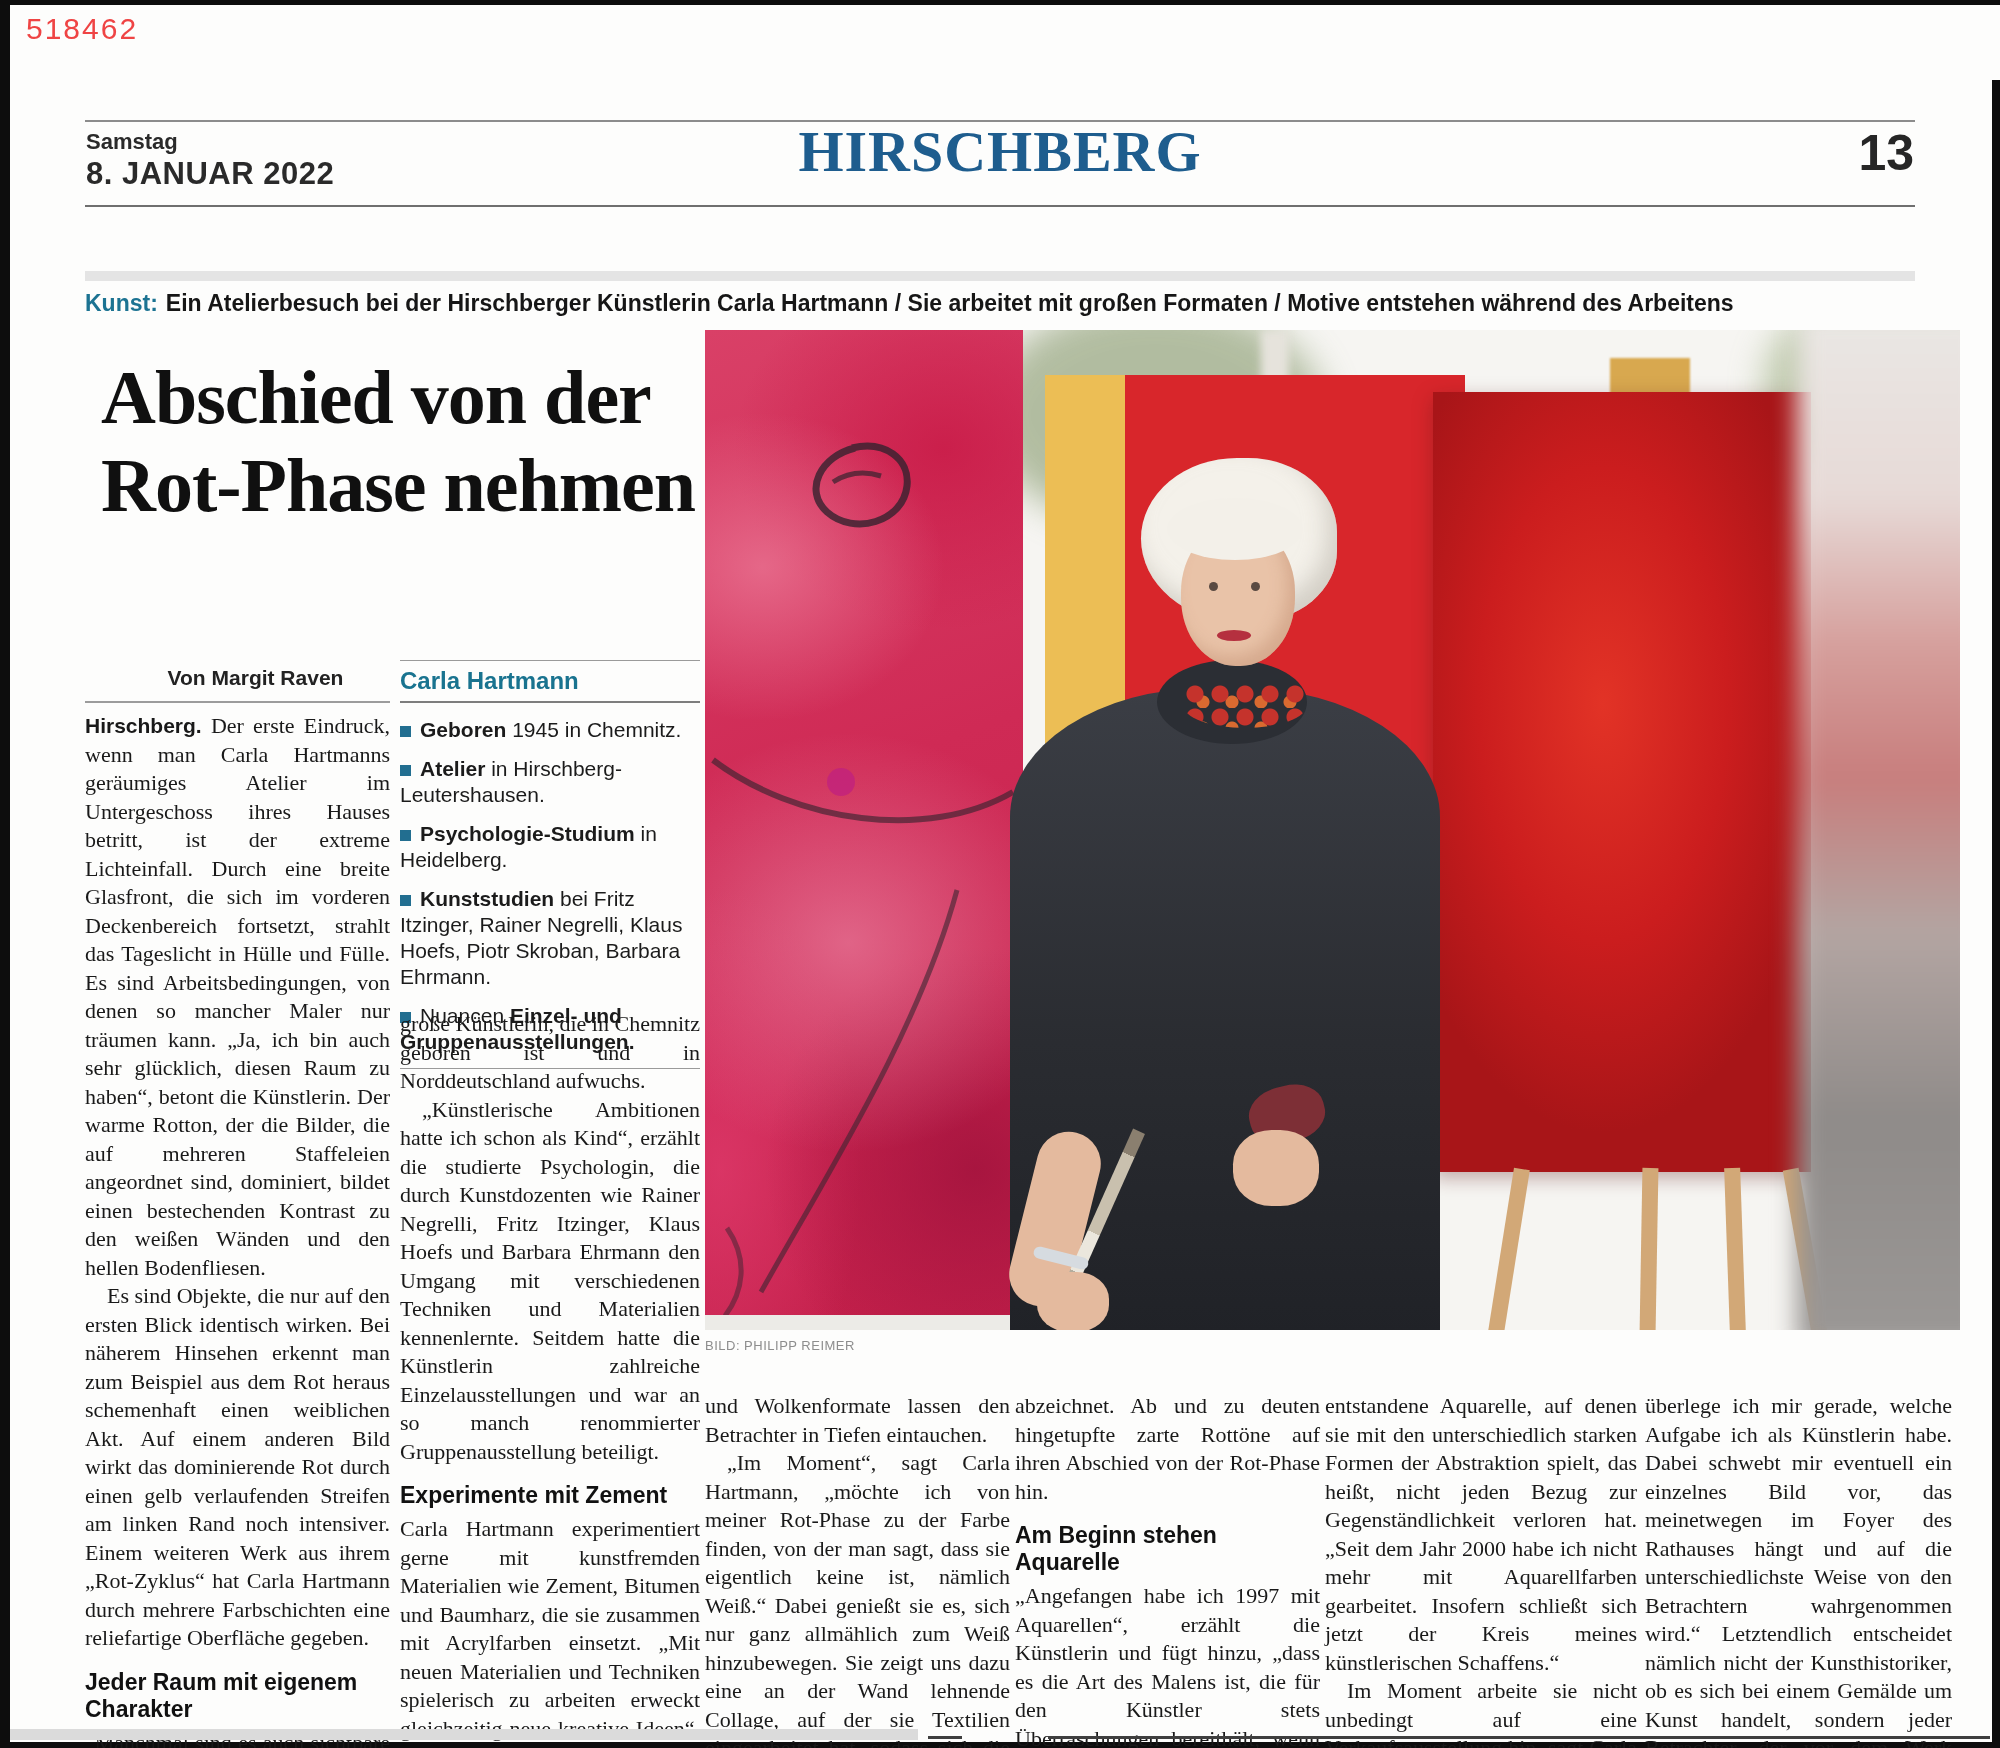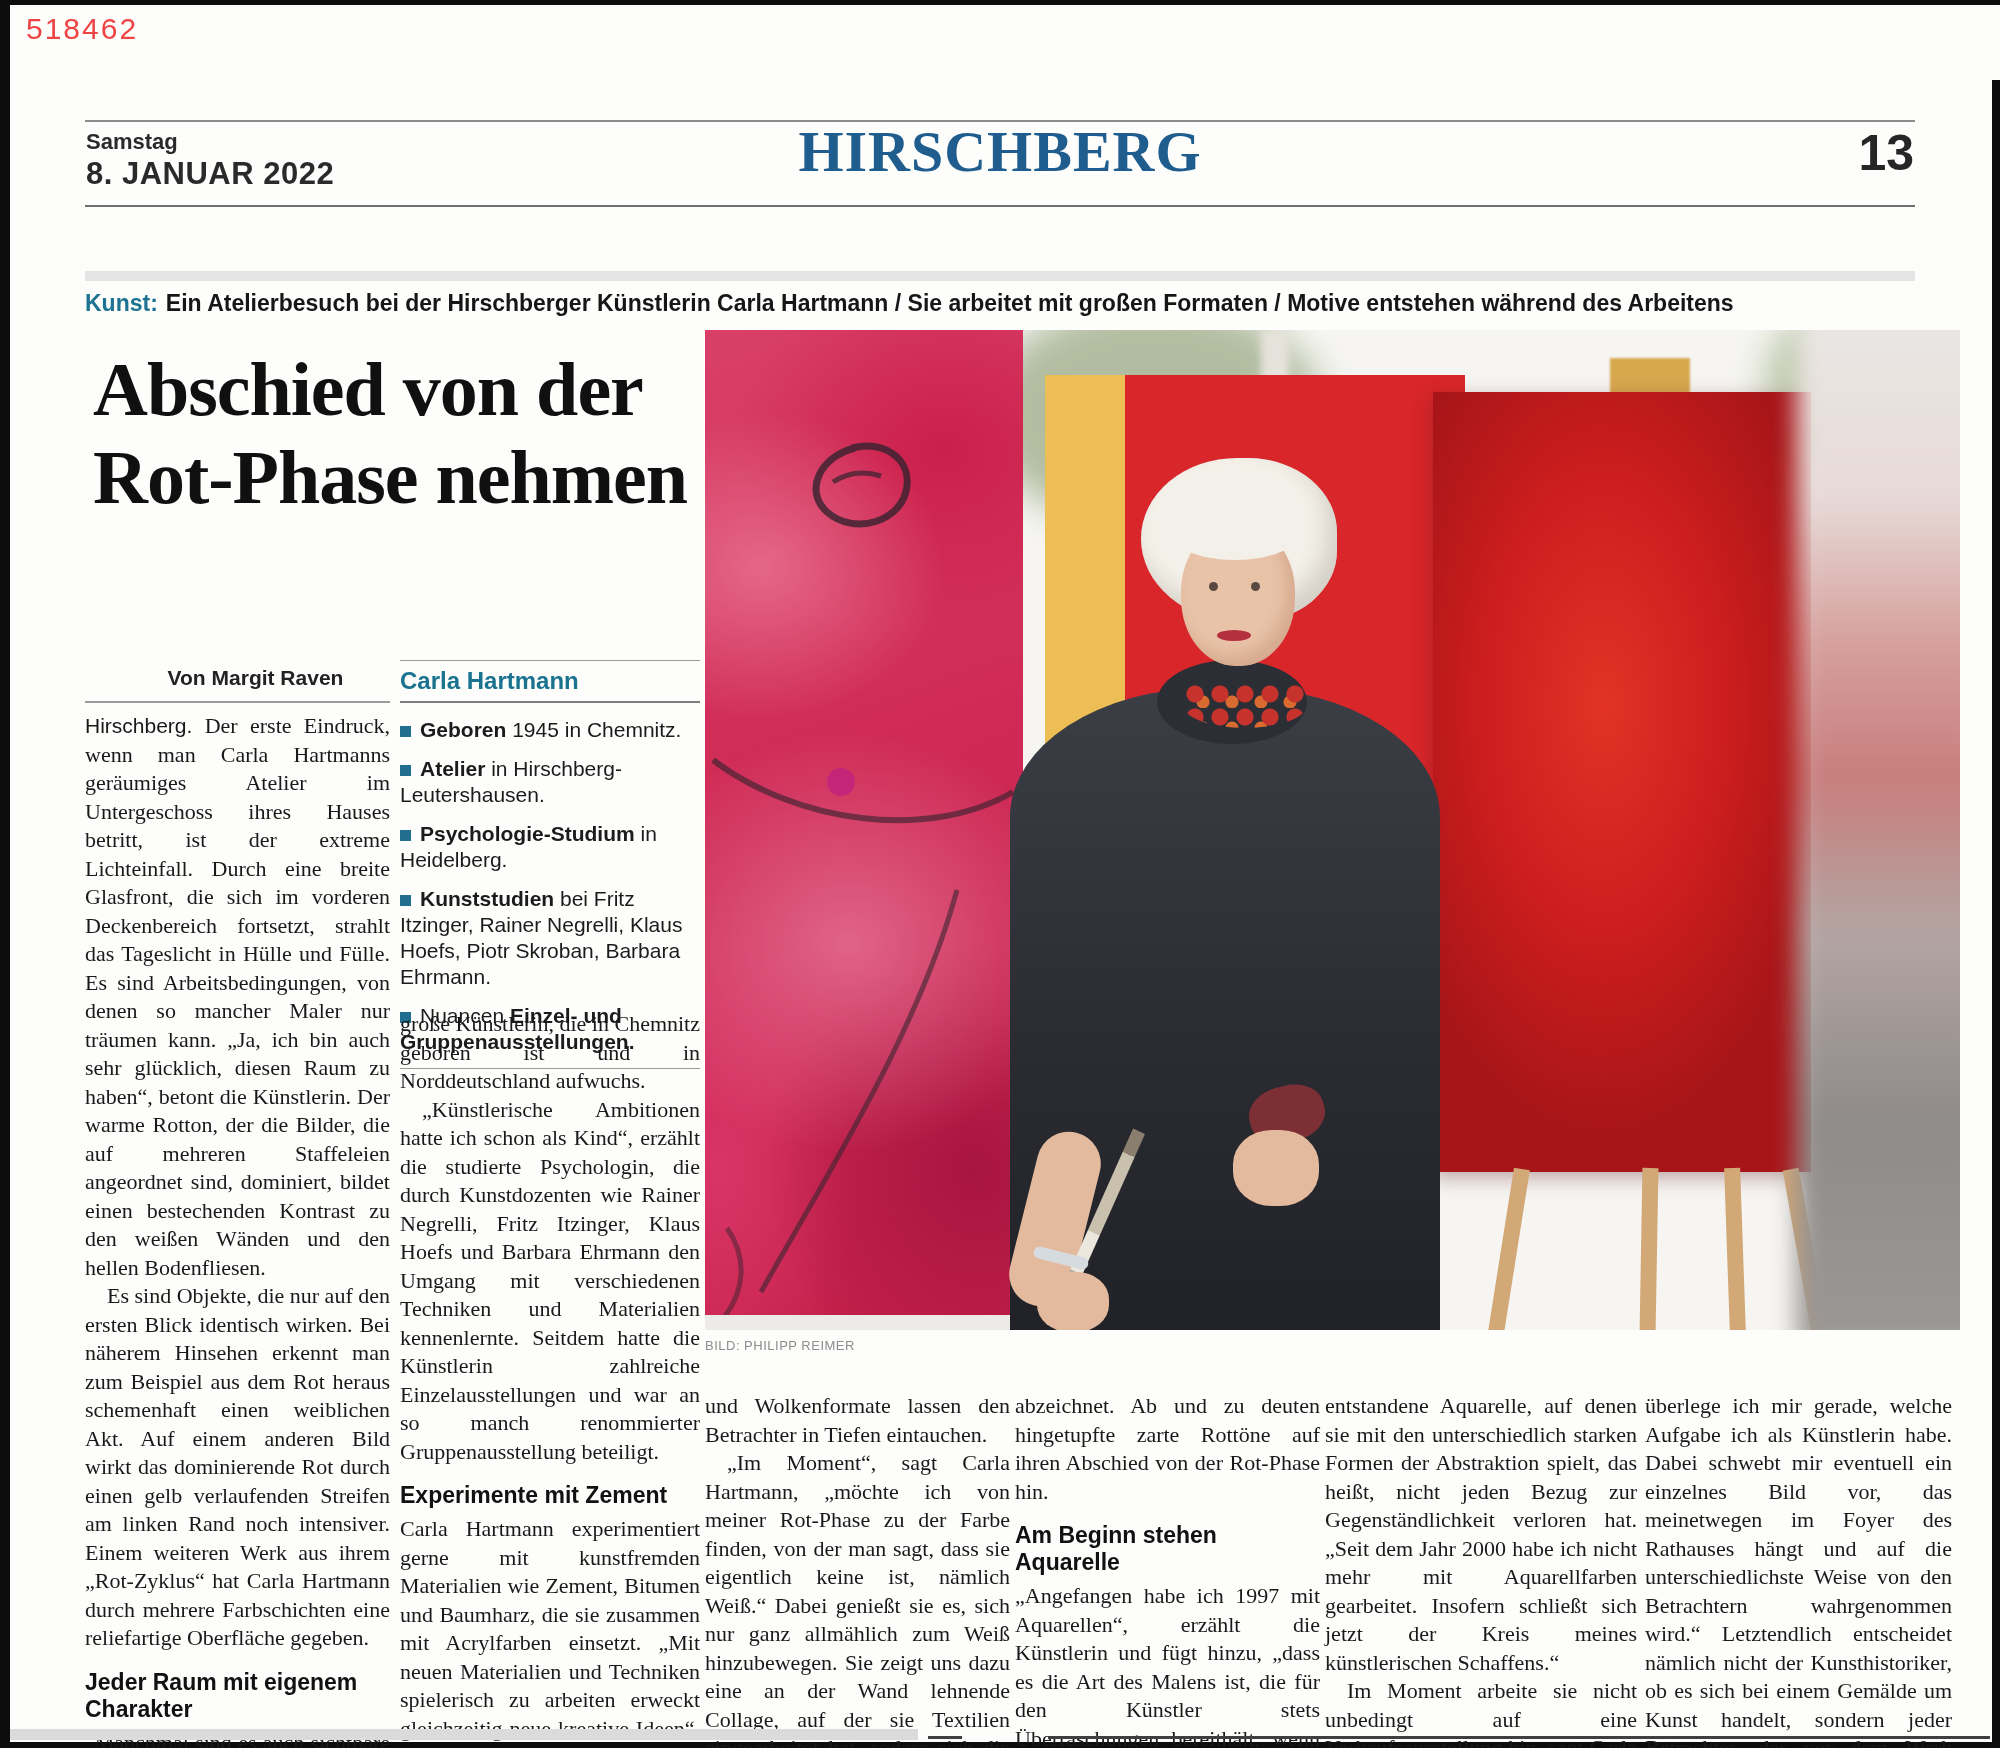--- a/index.html
+++ b/index.html
@@ -22,21 +22,21 @@
   #kicker .label{color:#1c7392;margin-right:8px;}
   
   #headline{left:84px;top:336px;width:615px;font-family:"Liberation Serif",serif;
       font-weight:bold;font-size:76px;line-height:88px;color:#101010;letter-spacing:-1px;}
   #byline{left:103px;top:666px;width:305px;text-align:center;font-size:21px;font-weight:bold;color:#222;}
   #byline-rule{left:85px;top:701px;width:305px;height:2px;background:#9c9c9c;}
   
   .col{font-family:"Liberation Serif",serif;font-size:22px;line-height:28.5px;text-align:justify;color:#191919;}
   .col p{margin:0;}
   .col p.indent{text-indent:22px;}
-  .col .lead{font-weight:normal;font-family:"Liberation Sans",sans-serif;font-size:21px;}
+  .col .lead{font-weight:bold;font-family:"Liberation Sans",sans-serif;font-size:21px;}
   .subhead{font-family:"Liberation Sans",sans-serif;font-weight:bold;font-size:23px;line-height:27px;
       text-align:left;margin:16px 0 6px 0;color:#111;}
   #col1{left:85px;top:712px;width:305px;height:1000px;}
   #col2-text{left:400px;top:1010px;width:300px;height:710px;}
   #col3{left:705px;top:1392px;width:305px;height:340px;}
   #col4{left:1015px;top:1392px;width:305px;height:340px;}
   #col5{left:1325px;top:1392px;width:312px;height:340px;}
   #col6{left:1645px;top:1392px;width:307px;height:340px;}
   
   #infobox{left:400px;top:660px;width:300px;}
@@ -125,21 +125,21 @@
   <div class="abs" id="masthead-day">Samstag</div>
   <div class="abs" id="masthead-date">8. JANUAR 2022</div>
   <div class="abs" id="masthead-page">13</div>
   <div class="abs hrule" style="left:85px;top:205px;width:1830px;height:2px;background:#6f6f6f;"></div>
 
   <div class="abs" id="topic-band"></div>
   <div class="abs" id="kicker">
     <span class="label">Kunst:</span><span>Ein Atelierbesuch bei der Hirschberger Künstlerin Carla Hartmann / Sie arbeitet mit großen Formaten / Motive entstehen während des Arbeitens</span>
   </div>
 
-  <h1 class="abs" id="headline" style="margin:9px;">Abschied von der Rot-Phase nehmen</h1>
+  <h1 class="abs" id="headline" style="margin:17px;">Abschied von der Rot-Phase nehmen</h1>
   <div class="abs" id="byline">Von Margit Raven</div>
   <div class="abs" id="byline-rule"></div>
 
   <div class="abs col" id="col1">
     <p><span class="lead">Hirschberg.</span><span> Der erste Eindruck, wenn man Carla Hartmanns geräumiges Atelier im Untergeschoss ihres Hauses betritt, ist der extreme Lichteinfall. Durch eine breite Glasfront, die sich im vorderen Deckenbereich fortsetzt, strahlt das Tageslicht in Hülle und Fülle. Es sind Arbeitsbedingungen, von denen so mancher Maler nur träumen kann. „Ja, ich bin auch sehr glücklich, diesen Raum zu haben“, betont die Künstlerin. Der warme Rotton, der die Bilder, die auf mehreren Staffeleien angeordnet sind, dominiert, bildet einen bestechenden Kontrast zu den weißen Wänden und den hellen Bodenfliesen.</span></p>
     <p class="indent">Es sind Objekte, die nur auf den ersten Blick identisch wirken. Bei näherem Hinsehen erkennt man zum Beispiel aus dem Rot heraus schemenhaft einen weiblichen Akt. Auf einem anderen Bild wirkt das dominierende Rot durch einen gelb verlaufenden Streifen am linken Rand noch intensiver. Einem weiteren Werk aus ihrem „Rot-Zyklus“ hat Carla Hartmann durch mehrere Farbschichten eine reliefartige Oberfläche gegeben.</p>
     <div class="subhead">Jeder Raum mit eigenem Charakter</div>
     <p>„Manchmal sind es auch sichtbare Strichführungen, die einer Fläche Strukturen geben“, sagt sie. Was bei ihren Bildern, die jedem Raum einen eigenen Charakter verleihen und das gesamte Haus in eine Galerie verwandeln, auffällt, sind die großen Formate, die teilweise das Maß von 200 mal 150 Zentimeter überschreiten. „Kleine, filigrane Bilder würden zu mir auch nicht passen“, sagt die schlanke, 1,85 Meter</p>
   </div>
 

